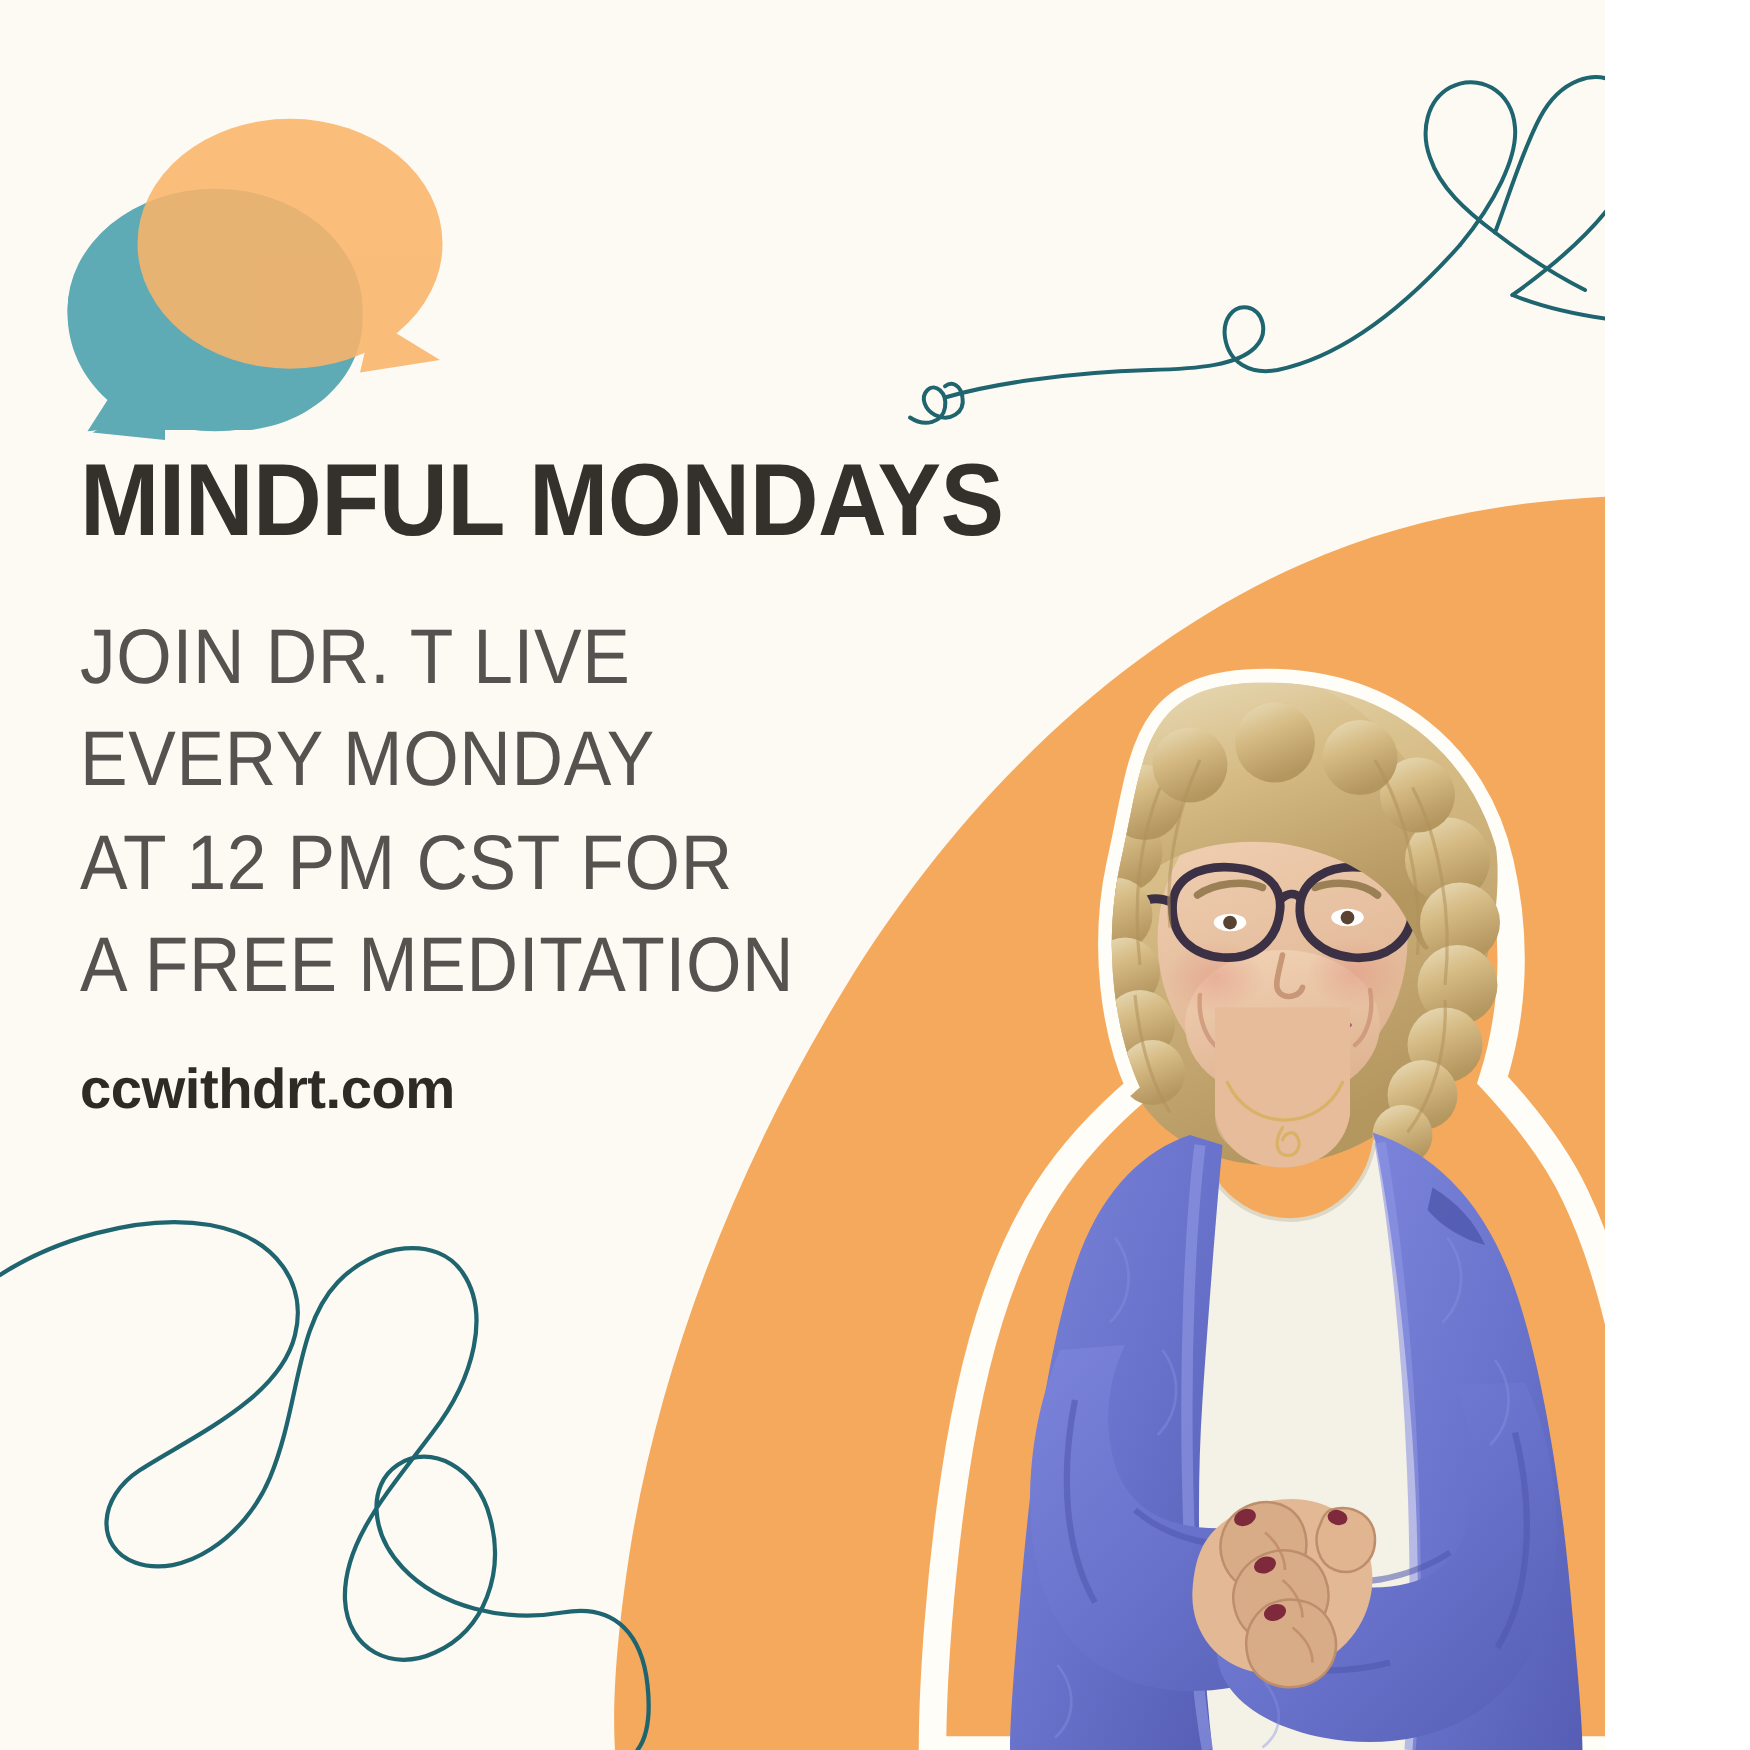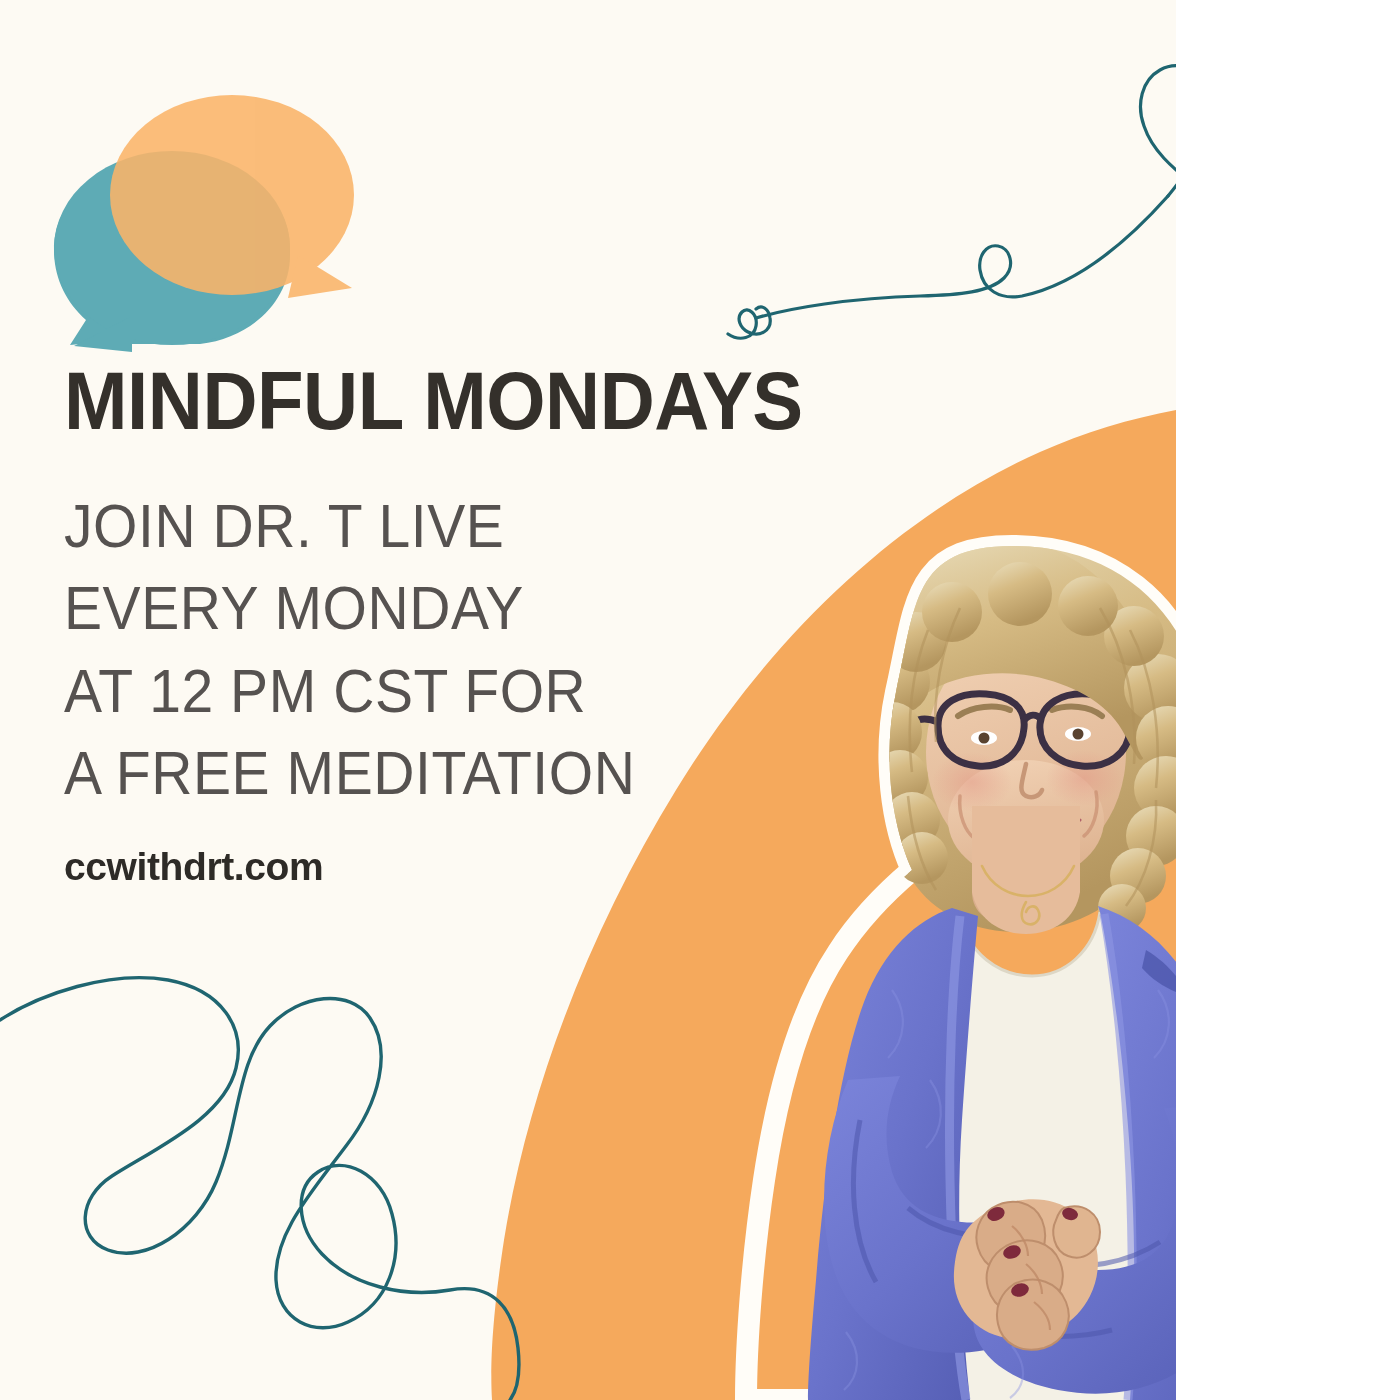--- a/index.html
+++ b/index.html
@@ -4,21 +4,21 @@
 <title>Mindful Mondays</title>
 <style>
   * { margin:0; padding:0; box-sizing:border-box; }
   html,body{
     width:1400px; height:1400px;
     font-family:"Liberation Sans", sans-serif;
     overflow:hidden;
   }
   #poster{
     position:relative;
-    width:1176px; height:1400px;
+    width:1284px; height:1400px;
     background:#FDFAF3;
     overflow:hidden;
   }
 
   
   .layer{ position:absolute; top:0; left:0; width:1400px; height:1400px; }
   .layer svg{ display:block; width:1400px; height:1400px; }
 
   
   #text-block{
@@ -47,21 +47,21 @@
     letter-spacing:0.6px;
     color:#565250;
     transform:scaleX(0.92);
     transform-origin:left center;
   }
   #subhead div{ white-space:nowrap; }
   #website{
     margin-top:30px;
     font-family:"Liberation Sans","DejaVu Sans", sans-serif;
     font-weight:700;
-    font-size:39px;
+    font-size:45px;
     letter-spacing:-0.4px;
     color:#2E2B27;
   }
 
   
   #photo-wrap{
     position:absolute;
     left:660px; top:520px;
     width:720px; height:880px;
     z-index:30;

